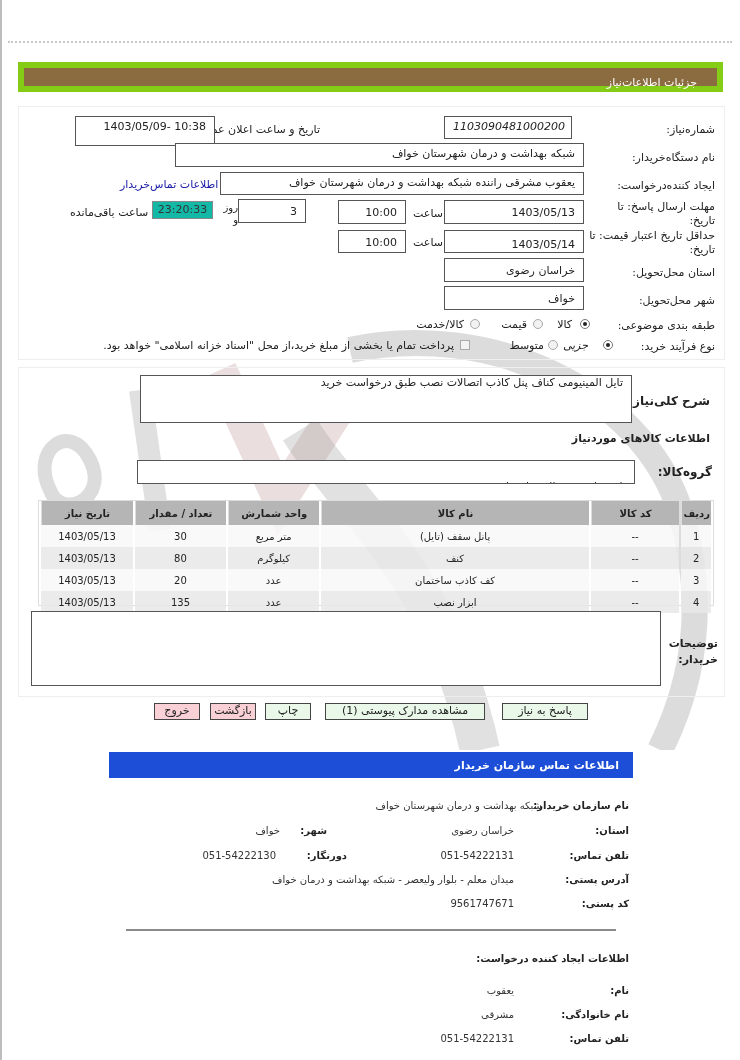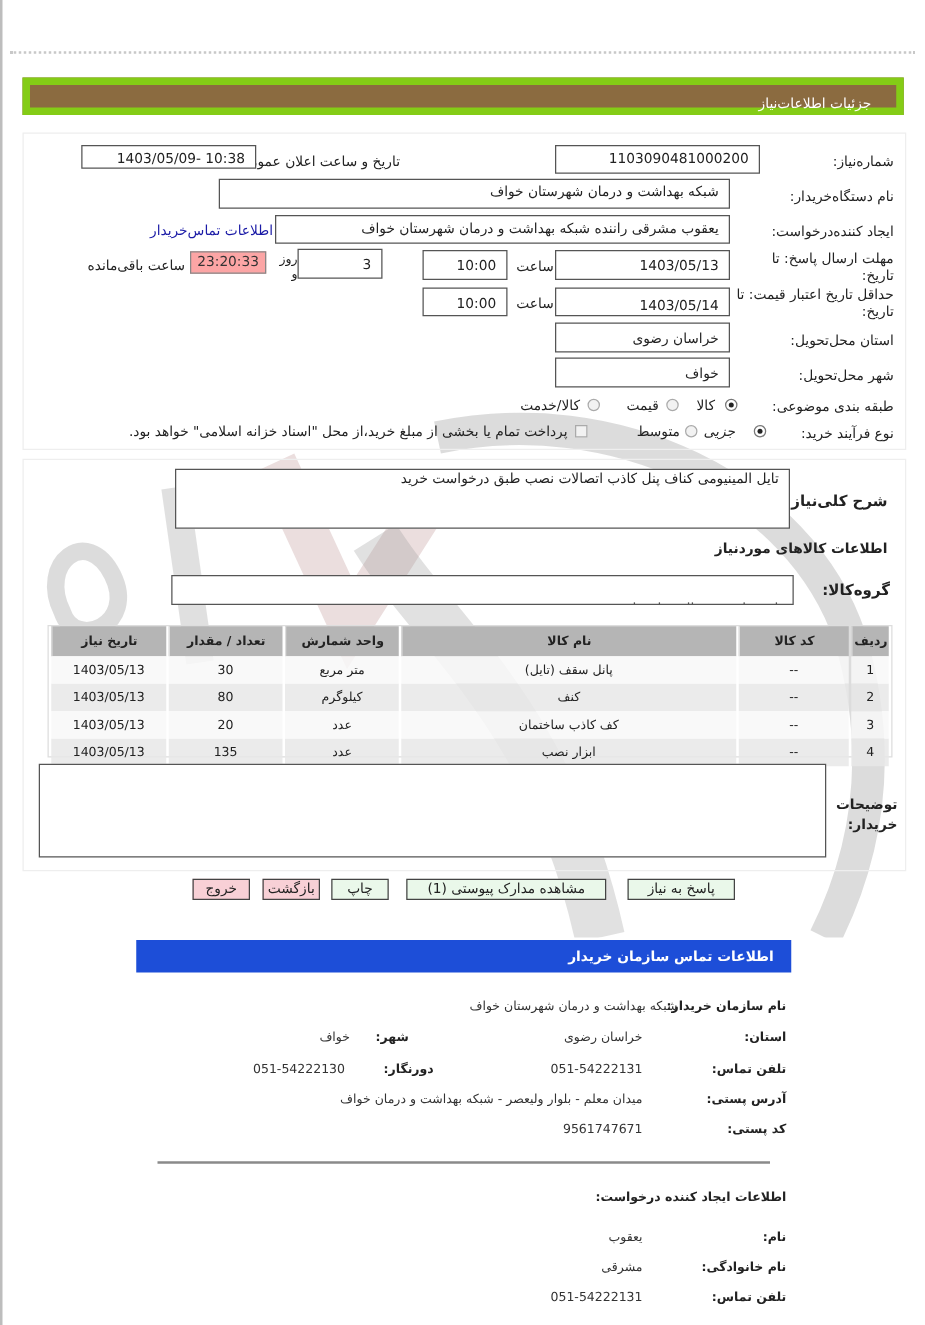--- a/index.html
+++ b/index.html
@@ -15,21 +15,21 @@
     border:6px solid #84cc16; box-sizing:border-box;
   }
   .header-bar span { position:absolute; right:20px; top:8px; color:#fff; font-size:11px; }
   .panel { border:1px solid #eeeeee; background:transparent; }
   .lbl { font-size:11px; color:#222; white-space:nowrap; direction:rtl; text-align:right; }
   .box {
     border:1px solid #555; background:#fff; box-sizing:border-box; font-size:11px;
     direction:rtl; text-align:right; padding:3px 8px 0 8px; white-space:nowrap; overflow:hidden;
   }
   .box.ltr { direction:ltr; text-align:right; }
-  .timer { background:#fca5a5; border:1px solid #888; color:#333; text-align:center; font-size:11px; box-sizing:border-box; padding-top:1px; }
+  .timer { background:#14b8a6; border:1px solid #888; color:#333; text-align:center; font-size:11px; box-sizing:border-box; padding-top:1px; }
   .link { color:#1a1aa6; font-size:11px; white-space:nowrap; }
   .radio { width:10px; height:10px; border-radius:50%; border:1px solid #aaa; background:#f2f2f2; box-sizing:border-box; display:inline-block; }
   .radio.on { background:#fff; border-color:#777; }
   .radio.on::after { content:""; display:block; width:4px; height:4px; border-radius:50%; background:#222; margin:2px; }
   .checkbox { width:10px; height:10px; border:1px solid #aaa; background:#f2f2f2; box-sizing:border-box; display:inline-block; }
   .bold { font-weight:bold; }
   table.items { border-collapse:separate; border-spacing:2px 0; font-size:10px; }
   table.items th { background:#b5b5b5; color:#222; font-weight:bold; height:22px; border-left:1px solid #ddd; }
   table.items td { height:20px; text-align:center; }
   table.items tr.odd td { background:rgba(248,248,248,0.85); }
@@ -58,23 +58,23 @@
   <path d="M120 60 L 140 200" stroke="#9a9a9a" stroke-width="22" opacity="0.3"></path>
 </svg>
 
 <div class="abs header-bar">
   <span>جزئیات اطلاعات‌نیاز</span>
 </div>
 
 <div class="abs panel" style="left:18px;top:106px;width:705px;height:252px;"></div>
 
 <div class="abs lbl" style="right:25px;top:123px;">شماره‌نیاز:</div>
-<div class="abs box ltr" style="left:444px;top:116px;width:164px;height:23px;">1103090481000200</div>
+<div class="abs box ltr" style="left:444px;top:116px;width:128px;height:23px;font-style:italic;">1103090481000200</div>
 <div class="abs lbl" style="right:420px;top:123px;">تاریخ و ساعت اعلان عمومی:</div>
-<div class="abs box ltr" style="left:65px;top:116px;width:140px;height:19px;">1403/05/09- 10:38</div>
+<div class="abs box ltr" style="left:75px;top:116px;width:140px;height:30px;">1403/05/09- 10:38</div>
 
 <div class="abs lbl" style="right:25px;top:151px;">نام دستگاه‌خریدار:</div>
 <div class="abs box" style="left:175px;top:143px;width:409px;height:24px;">شبکه بهداشت و درمان شهرستان خواف</div>
 
 <div class="abs lbl" style="right:25px;top:179px;">ایجاد کننده‌درخواست:</div>
 <div class="abs box" style="left:220px;top:172px;width:364px;height:23px;">یعقوب  مشرقی راننده شبکه بهداشت و درمان شهرستان  خواف</div>
 <a class="abs link" style="left:120px;top:178px;">اطلاعات تماس‌خریدار</a>
 
 <div class="abs lbl" style="right:25px;top:200px;width:125px;white-space:normal;line-height:14px;">مهلت ارسال پاسخ: تا تاریخ:</div>
 <div class="abs box ltr" style="left:444px;top:200px;width:140px;height:24px;padding-top:5px;">1403/05/13</div>

